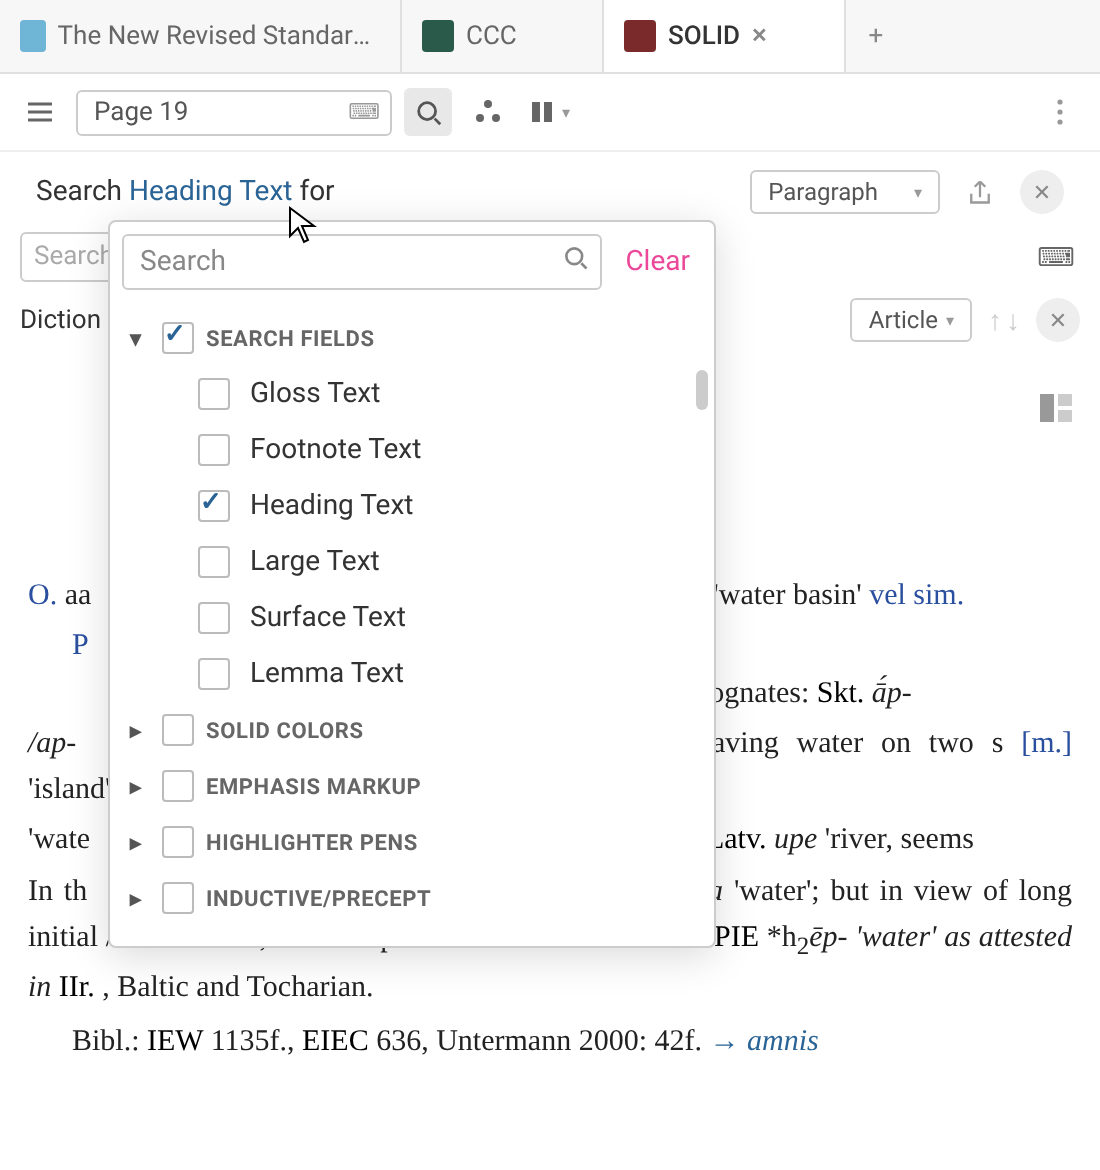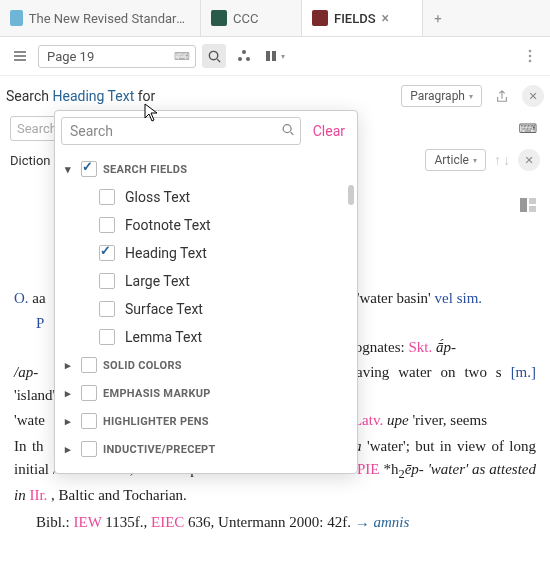--- a/index.html
+++ b/index.html
@@ -9,32 +9,32 @@
 .tab-icon { width:16px; height:16px; border-radius:2px; display:inline-block; }
 .tab-title { white-space:nowrap; overflow:hidden; text-overflow:ellipsis; }
 .tab-close { color:#888; font-size:14px; }
 .tab-add { width:30px; display:flex; align-items:center; justify-content:center; color:#888; }
 .toolbar { display:flex; align-items:center; height:38px; padding:0 8px; gap:6px; border-bottom:1px solid #eee; }
 .tb-btn { width:24px; height:24px; display:flex; align-items:center; justify-content:center; color:#666; border-radius:3px; cursor:pointer; }
 .tb-btn.active { background:#e8e8e8; }
 .page-input { border:1px solid #ccc; border-radius:3px; padding:3px 28px 3px 8px; font-size:13px; width:120px; color:#555; position:relative; }
 .page-wrap { position:relative; }
 .kbd-icon { position:absolute; right:6px; top:50%; transform:translateY(-50%); color:#999; font-size:11px; }
-.searchbar { padding:8px 6px; display:flex; align-items:center; gap:8px; font-size:14px; position:relative; }
+.searchbar { padding:8px 18px; display:flex; align-items:center; gap:8px; font-size:14px; position:relative; }
 .searchlabel { color:#333; }
 .searchlabel .link { color:#2a6496; }
-.para-btn { margin-left:auto; border:1px solid #ccc; border-radius:3px; padding:3px 8px; font-size:12px; color:#555; display:flex; align-items:center; gap:4px; background:#fff; }
+.para-btn { margin-left:auto; border:1px solid #ccc; border-radius:3px; padding:3px 8px; font-size:12px; color:#555; display:flex; align-items:center; gap:18px; background:#fff; }
 .circ-btn { width:22px; height:22px; border-radius:50%; background:#eee; color:#888; display:flex; align-items:center; justify-content:center; font-size:11px; cursor:pointer; }
 .row2 { padding:0 10px 8px; display:flex; gap:8px; align-items:center; }
 .searchbox { border:1px solid #ccc; border-radius:3px; padding:4px 6px; width:40px; color:#aaa; overflow:hidden; }
 .dict-row { padding:0 10px 8px; display:flex; gap:8px; align-items:center; color:#333; }
 .art-btn { border:1px solid #ccc; border-radius:3px; padding:3px 8px; font-size:12px; color:#555; display:flex; align-items:center; gap:4px; background:#fff; margin-left:auto; }
 .content { padding:8px 14px; font-family:Georgia,serif; font-size:15px; line-height:1.55; color:#222; }
 .content .blue { color:#2a4f9e; }
-.content .darkgold { color:#ec4899; }
+.content .darkgold { color:#000000; }
 .content .link { color:#2a6496; }
 .content p { margin:0 0 6px; text-align:justify; }
 .content .indent { text-indent:22px; }
 
 .panel { position:absolute; left:54px; top:110px; width:302px; background:#fff; border:1px solid #ccc; box-shadow:0 4px 20px rgba(0,0,0,0.15); border-radius:4px; z-index:20; }
 .panel-search { display:flex; align-items:center; padding:6px; gap:6px; border-bottom:1px none; }
 .panel-input { flex:1; border:1px solid #ccc; border-radius:3px; padding:5px 26px 5px 8px; font-size:14px; color:#888; position:relative; }
 .panel-input-wrap { position:relative; flex:1; }
 .panel-input-wrap .mag { position:absolute; right:6px; top:50%; transform:translateY(-50%); color:#999; }
 .panel-clear { color:#ec4899; font-size:14px; padding:0 6px; cursor:pointer; }
@@ -59,21 +59,21 @@
   <div class="tab" style="flex:1">
     <span class="tab-icon" style="background:#6fb6d6"></span>
     <span class="tab-title">The New Revised Standard Version</span>
   </div>
   <div class="tab" style="min-width:80px">
     <span class="tab-icon" style="background:#2a5a4a"></span>
     <span class="tab-title">CCC</span>
   </div>
   <div class="tab active" style="min-width:100px">
     <span class="tab-icon" style="background:#7a2a2a"></span>
-    <span class="tab-title">FIELDS</span>
+    <span class="tab-title">SOLID</span>
     <span class="tab-close">×</span>
   </div>
   <div class="tab-add">+</div>
 </div>
 
 <div class="toolbar">
   <div class="tb-btn">
     <svg width="16" height="16" viewBox="0 0 16 16">
         <path stroke="#666" stroke-width="1.5" d="M2 4h12M2 8h12M2 12h12"></path>
       </svg>

